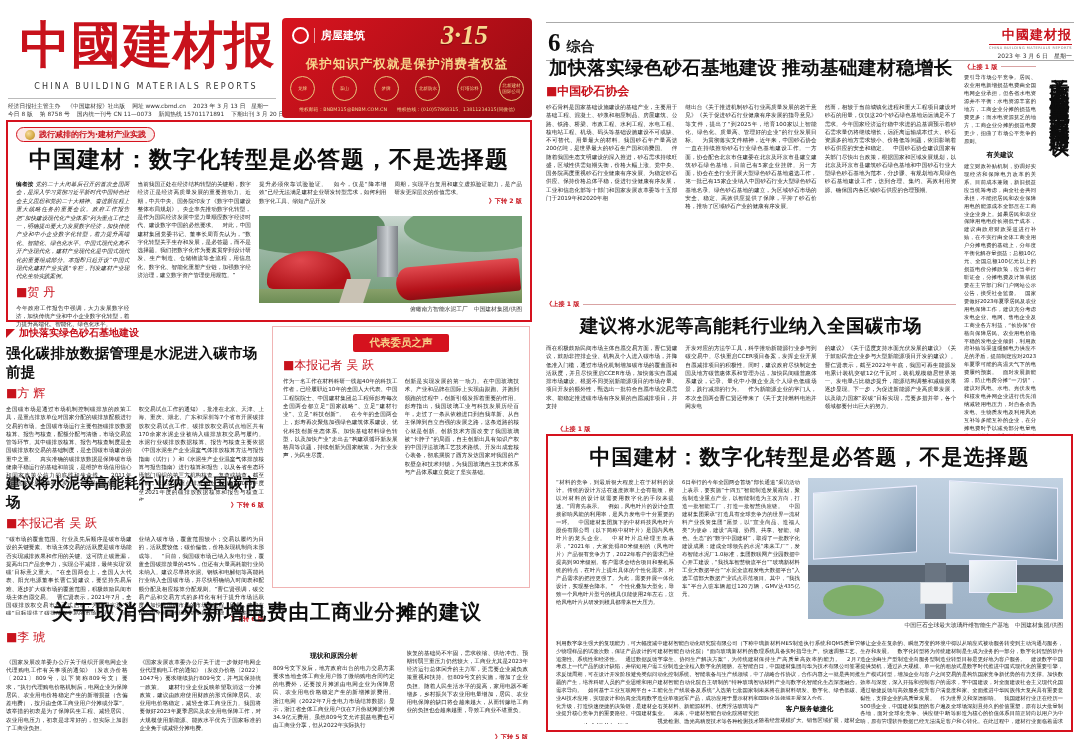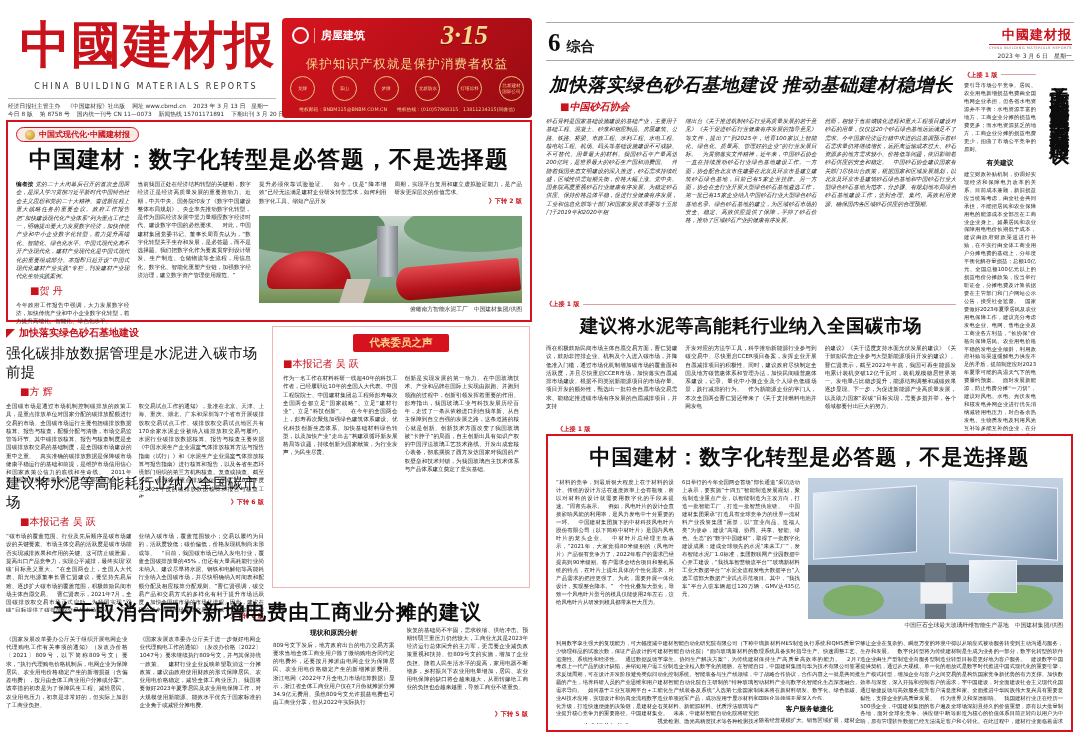--- a/index.html
+++ b/index.html
@@ -5,21 +5,21 @@
   html,body{margin:0;padding:0;background:#fafafa;}
   .canvas{position:relative;width:1080px;height:739px;background:#ffffff;overflow:hidden;
           font-family:"DejaVu Sans","Liberation Sans",sans-serif;color:#1a1a1a;}
   .page{position:absolute;top:4px;width:528px;height:731px;background:#fff;}
   .pg-left{left:6px;}
   .pg-right{left:546px;}
   .serif{font-family:"Liberation Serif","DejaVu Serif",serif;}
   .abs{position:absolute;}
   .just{text-align:justify;text-justify:inter-ideograph;}
   .body-txt{font-size:5.6px;line-height:1.48;color:#222;overflow:hidden;}
-  .byline{font-size:10px;color:#111;margin:3px 14px;}
+  .byline{font-size:12px;color:#111;margin:3px 0;}
   .byline .sq{color:#c8121c;}
   .marker{font-size:6.2px;color:#c8121c;font-weight:bold;text-align:right;}
   .jump{display:flex;align-items:center;gap:4px;}
   .jump-t{font-size:6.2px;color:#c8121c;font-weight:bold;white-space:nowrap;}
   .jump-line{flex:1;border-top:1px solid #d9a3a3;height:0;}
   .subhead{font-size:6.8px;font-weight:bold;text-align:center;margin:4px 0 3px;color:#111;}
   
   .mh-title{left:14px;top:16px;width:252px;font-size:50px;font-weight:bold;color:#c8121c;
             letter-spacing:1px;line-height:1;white-space:nowrap;}
   .mh-en{left:14px;top:78px;width:252px;font-size:8px;letter-spacing:2.2px;color:#333;text-align:center;}
@@ -28,21 +28,21 @@
   .mh-i2{top:106px;border-bottom:1px solid #bbb;padding-bottom:3px;}
   
   .ad{left:276px;top:14px;width:250px;height:100px;border-radius:4px;
       background:linear-gradient(135deg,#d8141f 0%,#b50f18 55%,#970b12 100%);overflow:hidden;}
   .ad-brandrow{position:absolute;left:10px;top:9px;display:flex;align-items:center;gap:5px;}
   .ad-logo{width:13px;height:13px;border-radius:50%;border:2px solid #fff;background:#d8141f;}
   .ad-brand{color:#fff;font-weight:bold;font-size:11px;border-left:1px solid rgba(255,255,255,.6);padding-left:6px;}
   .ad-big{position:absolute;right:44px;top:2px;font-size:27px;font-weight:bold;font-style:italic;
           color:#f8d98f;text-shadow:0 1px 1px rgba(0,0,0,.35);}
   .ad-slogan{position:absolute;left:0;top:38px;width:100%;text-align:center;color:#f7d58b;
-             font-weight:normal;font-size:12.5px;letter-spacing:1px;}
+             font-weight:bold;font-size:12.5px;letter-spacing:1px;}
   .ad-badges{position:absolute;left:8px;top:58px;width:234px;display:flex;justify-content:space-between;}
   .ad-badge{width:25px;height:25px;border-radius:50%;border:1px solid #e8c57c;display:flex;
             align-items:center;justify-content:center;text-align:center;color:#f3d491;
             font-size:4.6px;line-height:1.1;padding:1px;box-sizing:border-box;}
   .ad-foot{position:absolute;left:0;top:88px;width:100%;display:flex;justify-content:center;gap:10px;
            font-size:4.8px;color:#f3d491;}
   
   .featL{left:0;top:116px;width:522px;height:198px;border:2px solid #d5121e;background:#fff;}
   .tagpill{position:absolute;left:8px;top:5px;display:flex;align-items:center;gap:4px;
            background:#fbe9e7;border:1px solid #d5121e;border-radius:9px;padding:1px 8px;}
@@ -70,21 +70,21 @@
         border-radius:50% 50% 6px 6px / 75% 75% 6px 6px;}
   .barrel{position:absolute;right:1%;bottom:8%;width:47%;height:38%;transform:rotate(-5deg);
           background:linear-gradient(180deg,#e14b50,#b5121a 70%,#8f0d13);
           border-radius:40px 10px 10px 40px / 50px 10px 10px 50px;}
   .tower{position:absolute;left:45%;bottom:30%;width:8%;height:58%;
          background:linear-gradient(90deg,#8a8f94,#c8ccd0 50%,#7d8287);}
   .road{position:absolute;left:32%;bottom:0;width:9%;height:28%;background:#c9c2b4;transform:skewX(-18deg);}
   
   .kicker{display:flex;align-items:center;gap:4px;color:#c8121c;font-weight:bold;font-size:10px;}
   .flag{width:0;height:0;border-top:9px solid #c8121c;border-right:9px solid transparent;}
-  .h-md{font-size:14.5px;font-weight:normal;color:#0d0d0d;letter-spacing:.3px;}
+  .h-md{font-size:14.5px;font-weight:bold;color:#0d0d0d;letter-spacing:.3px;}
   .h-kick{font-size:10.5px;font-weight:bold;color:#0d0d0d;}
   .twocol{display:flex;gap:7px;}
   .twocol>div{flex:1;}
   
   .voice{left:266px;top:322px;width:256px;height:260px;border:1px solid #f0b4b4;background:#fff;}
   .vbadge{margin:7px auto 5px;width:96px;text-align:center;background:#d5121e;color:#f7d58b;
           font-weight:bold;font-size:10.5px;padding:2px 0;border-radius:2px;}
   .voice .h-kick{margin:2px 10px;}
   .voice-h{margin:1px 10px 3px;font-size:17.5px;font-weight:bold;letter-spacing:1.5px;color:#0d0d0d;}
   
@@ -95,21 +95,21 @@
   .rp-line{left:0;width:528px;border-top:1px solid #aaa;height:0;}
   .rp-no{font-size:25px;font-weight:bold;color:#0d0d0d;line-height:1;}
   .rp-sec{font-size:14px;font-weight:bold;margin-left:6px;}
   .rp-paper{font-size:13px;font-weight:bold;color:#c8121c;letter-spacing:1px;}
   .rp-en{font-size:3.5px;color:#777;letter-spacing:.5px;border-top:1px solid #c8121c;padding-top:1px;}
   .rp-date{font-size:6px;color:#333;margin-top:2px;}
   .h-lg{font-size:18.5px;font-weight:bold;letter-spacing:.5px;color:#0d0d0d;text-align:center;}
   .threecol{display:flex;gap:8px;}
   .threecol>div{flex:1;}
   
-  .vert-wrap{left:418px;top:66px;width:110px;height:518px;display:flex;gap:8px;}
+  .vert-wrap{left:418px;top:58px;width:110px;height:518px;display:flex;gap:8px;}
   .vert-body{flex:1;font-size:5.3px;line-height:1.5;color:#222;overflow:hidden;}
   .vert-head{width:30px;writing-mode:vertical-rl;font-size:20px;font-weight:bold;letter-spacing:3px;
              color:#0d0d0d;line-height:1.4;}
   .sign{font-size:5.3px;font-style:italic;color:#222;margin-top:3px;}
   
   .featR{left:0;top:430px;width:523px;height:294px;border:2.5px solid #d5121e;background:#fff;}
   .featR-h{position:absolute;left:0;top:7px;width:100%;text-align:center;font-size:21px;
            font-weight:bold;letter-spacing:1px;color:#0d0d0d;}
   .featR-top{position:absolute;left:8px;top:42px;right:8px;height:152px;display:flex;gap:8px;}
   .featR-top .tc{width:118px;}
@@ -170,21 +170,21 @@
       </div>
       <div class="ad-foot">
         <span>维权邮箱：BNBM315@BNBM.COM.CN</span>
         <span>维权热线：(010)57868315、13811234315(同微信)</span>
       </div>
     </div>
 
     <div class="abs featL">
       <div class="tagpill">
         <span class="emblem"></span>
-        <span class="t">中国式现代化·中國建材报</span>
+        <span class="t">践行减排的行为·建材产业实践</span>
       </div>
       <div class="featL-h serif">中国建材：数字化转型是必答题，不是选择题</div>
       <div class="featL-body">
         <div class="fcol">
           <div class="note just">
             <b>编者按</b>
             <span>党的二十大闭幕后召开的首次全国两会，是深入学习贯彻习近平新时代中国特色社会主义思想和党的二十大精神、奋进新征程上重大战略任务的重要会议。政府工作报告把“加快建设现代化产业体系”列为重点工作之一，明确提出要大力发展数字经济，加快传统产业和中小企业数字化转型，着力提升高端化、智能化、绿色化水平。中国式现代化离不开产业现代化，建材产业现代化是中国式现代化的重要组成部分。本报即日起开设“中国式现代化建材产业实践”专栏，刊发建材产业现代化生动实践案例。</span>
           </div>
           <div class="byline"><span class="sq">■贺 丹</span></div>
           <div class="body-txt just">今年政府工作报告中强调，大力发展数字经济，加快传统产业和中小企业数字化转型，着力提升高端化、智能化、绿色化水平。</div>
@@ -240,20 +240,21 @@
       <div class="vbadge">代表委员之声</div>
       <div class="byline" style="margin-left:10px;"><span class="sq">■本报记者 吴 跃</span></div>
       <div class="twocol" style="margin:2px 10px 0;height:150px;">
         <div class="body-txt just">作为一名工作在材料科研一线超40年的科技工作者，已经履职近10年的全国人大代表、中国工程院院士、中国建材集团总工程师彭寿每次全国两会都立足“国家战略”、立足“建材行业”、立足“科技创新”。　在今年的全国两会上，彭寿再次聚焦加强绿色建筑体系建设、优化科技创新生态体系、加快基础材料绿色转型，以及加快产业“走出去”构建双循环新发展格局等议题，持续创新为国家献策，为行业发声，为民生尽责。</div>
         <div class="body-txt just">创新是实现发展的第一动力。在中国玻璃技术、产业和品牌在国际上实现由跟跑、并跑到领跑的过程中，创新引领发挥着重要的作用。　彭寿指出，我国玻璃工业与科技发展历经百年，走过了一条从依赖进口到自我革新、从自主保障到自立自强的发展之路，这条道路的核心就是创新。创新技术方面改变了我国玻璃被“卡脖子”的局面，自主创新出具有知识产权的中国浮法玻璃工艺技术路线、开发出成套核心装备，彻底摆脱了西方发达国家对我国的产权壁垒和技术封锁，为我国玻璃自主技术体系与产品体系建立奠定了坚实基础。</div>
       </div>
     </div>
 
     <div class="abs" style="left:0;top:594px;width:522px;">
       <div class="elec-h serif">关于取消合同外新增电费由工商业分摊的建议</div>
+      <div class="byline"><span class="sq">■李 琥</span></div>
       <div class="fivecol" style="height:92px;">
         <div class="body-txt just">《国家发展改革委办公厅关于组织开展电网企业代理购电工作有关事项的通知》（发改办价格〔2021〕809号，以下简称809号文）要求，“执行代理购电价格机制后，电网企业为保障居民、农业用电价格稳定产生的新增损益（含偏差电费），按月由全体工商业用户分摊或分享”。该举措的初衷是为了保障民生工程、减轻居民、农业用电压力，初衷是非常好的，但实际上加剧了工商业负担。</div>
         <div class="body-txt just">《国家发展改革委办公厅关于进一步做好电网企业代理购电工作的通知》（发改办价格〔2022〕1047号）要求继续执行809号文，并与其保持统一政策。　建材行业企业反映希望取消这一分摊政策，建议由政府使用财政的形式保障居民、农业用电价格稳定，减轻全体工商业压力。我国将要做好2023年夏季居民及农业用电保障工作，对大规模使用新能源、能效水平优先于国家标准的企业免于或减轻分摊电费。</div>
         <div>
           <div class="subhead">现状和原因分析</div>
           <div class="body-txt just" style="height:80px;">809号文下发后，地方政府出台的电力交易方案要求当地全体工商业用户除了缴纳购电合同约定的电费外，还要按月摊派由电网企业为保障居民、农业用电价格稳定产生的新增摊派费用。　浙江电网（2022年7月全电力市场结算数据）显示，浙江省全体工商业用户仅在7月份就摊派分摊34.9亿元费用。虽然809号文允许损益电费也可由工商业分享，但从2022年实际执行</div>
         </div>
         <div>
           <div class="body-txt just" style="height:84px;">恢复的基础尚不牢固，需求收缩、供给冲击、预期转弱三重压力仍然较大，工商业尤其是2023年经济运行总体回升的主力军，更需要企业减负政策重视和扶持。但809号文的实施，增加了企业负担。随着人民生活水平的提高，家用电器不断增多，乡村振兴下农业用电量增加，居民、农业用电保障的缺口将会越来越大，从而转嫁给工商业的负担也会越来越重，导致工商业不堪重负。</div>
           <div class="marker">》下转 5 版</div>
@@ -269,21 +270,21 @@
       <span class="rp-no serif">6</span>
       <span class="rp-sec">综合</span>
     </div>
     <div class="abs" style="right:2px;top:22px;text-align:right;">
       <div class="rp-paper serif">中國建材报</div>
       <div class="rp-en">CHINA BUILDING MATERIALS REPORTS</div>
       <div class="rp-date">2023 年 3 月 6 日　星期一</div>
     </div>
     <div class="abs rp-line" style="top:56px;"></div>
 
-    <div class="abs" style="left:0;top:68px;width:410px;font-style:italic;">
+    <div class="abs" style="left:0;top:51px;width:410px;">
       <div class="h-lg serif">加快落实绿色砂石基地建设  推动基础建材稳增长</div>
       <div class="byline" style="color:#c8121c;font-weight:bold;"><span>■中国砂石协会</span></div>
       <div class="threecol" style="height:168px;">
         <div class="body-txt just">砂石骨料是国家基础设施建设的基础产业，主要用于基础工程、混凝土、砂浆和相应制品、房屋建筑、公路、铁路、桥梁、市政工程、水利工程、水电工程、核电站工程、机场、码头等基础设施建设不可或缺、不可替代、用量最大的材料。我国砂石年产量高达200亿吨，是世界最大的砂石生产国和消费国。　伴随着我国生态文明建设的深入推进，砂石需求持续旺盛，区域性供需短期失衡，价格大幅上涨。党中央、国务院高度重视砂石行业健康有序发展。为稳定砂石供应、保持价格总体平稳，促进行业健康有序发展，工业和信息化部等十部门和国家发展改革委等十五部门于2019年和2020年相</div>
         <div class="body-txt just">继出台《关于推进机制砂石行业高质量发展的若干意见》《关于促进砂石行业健康有序发展的指导意见》等文件，提出了“到2025年，培育100家以上智能化、绿色化、质量高、管理好的企业”的行业发展目标。　为贯彻落实文件精神，近年来，中国砂石协会一直在持续推动砂石行业绿色基地建设工作。一方面，协会配合北京市住建委在北京及环京市县建立建筑砂石绿色基地，目前已有5家企业挂牌。另一方面，协会在全行业开展大型绿色砂石基地遴选工作，第一批已有15家企业纳入中国砂石行业大型绿色砂石基地名录。绿色砂石基地的建立，为区域砂石市场的安全、稳定、高效供应提供了保障，平抑了砂石价格，推动了区域砂石产业的健康有序发展。</div>
         <div class="body-txt just">然而，相较于当前城镇化进程和重大工程项目建设对砂石的用量，仅仅这20个砂石绿色基地远远满足不了需求。今年国家经济运行稳中求进的总基调预示着砂石需求量仍将继续增长，远距离运输成本过大、砂石资源多的地方需求较小、价格低等问题，依旧影响着砂石供应的安全和稳定。　中国砂石协会建议国家有关部门尽快出台政策，根据国家和区域发展规划，以北京及环京市县建筑砂石绿色基地和中国砂石行业大型绿色砂石基地为范本，分步骤、有规划地布局绿色砂石基地建设工作，达到合理、集约、高效利用资源、确保国内各区域砂石供应的合理预期。</div>
       </div>
     </div>
 
     <div class="abs vert-wrap">

